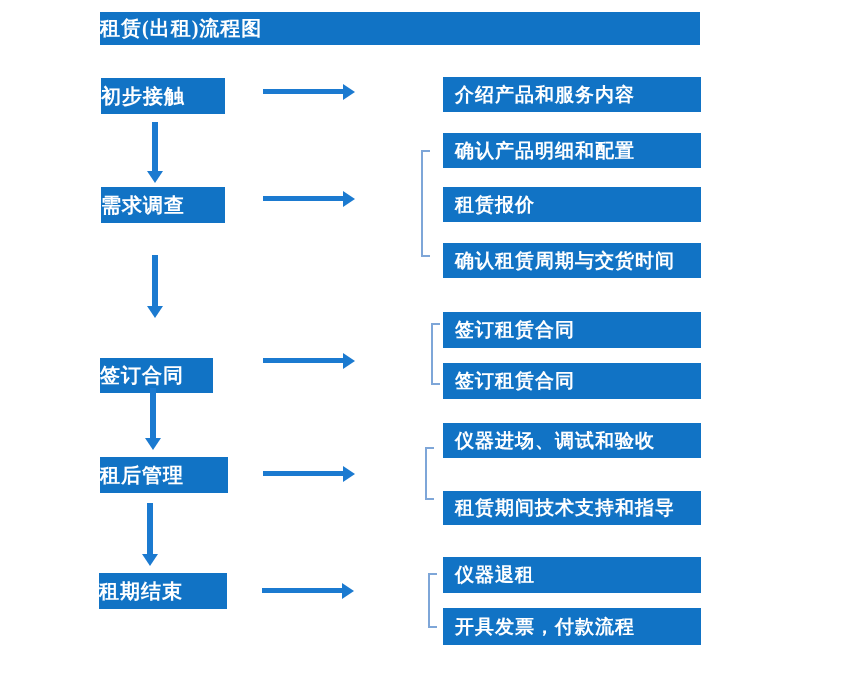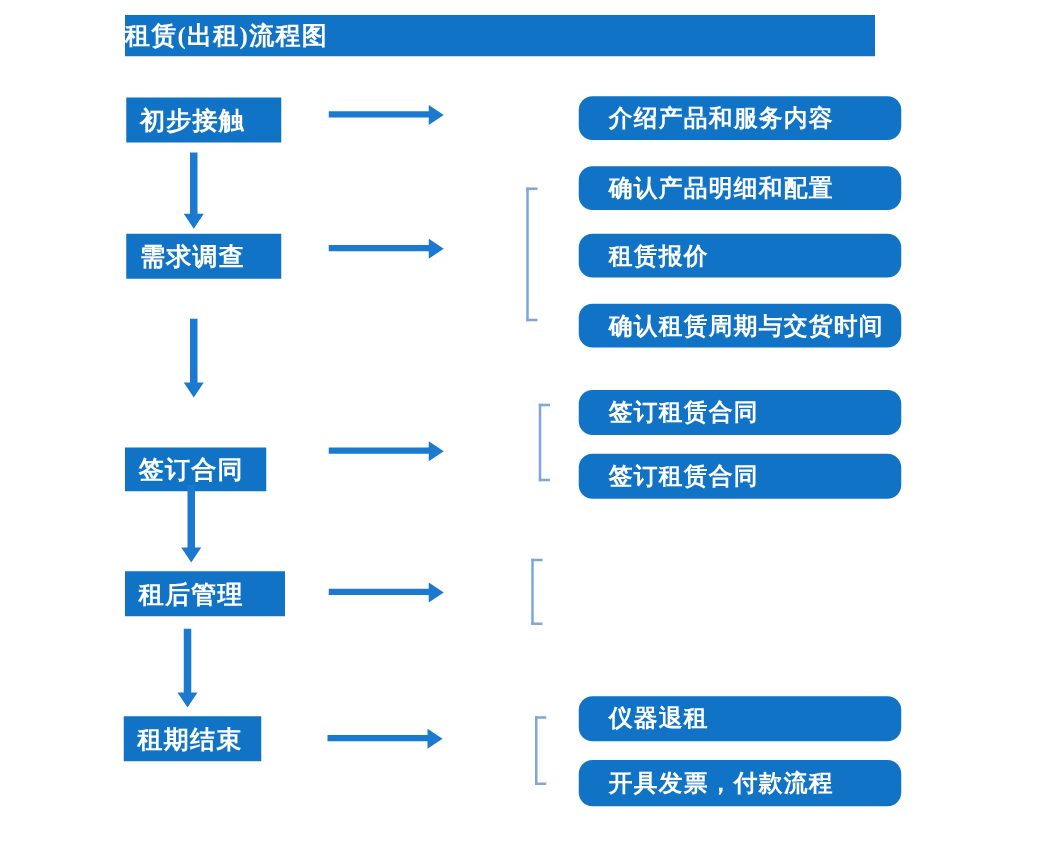--- a/index.html
+++ b/index.html
@@ -24,22 +24,22 @@
   }
   .stage, .detail {
     position: absolute;
     background: var(--box-blue, #1173c5);
     color: var(--text-white, #fff);
     font-weight: bold;
     display: flex; align-items: center;
     letter-spacing: 1px;
     box-sizing: border-box;
   }
-  .stage { font-size: 20px; padding-left: 11px; }
-  .detail { left: 463px; width: 258px; font-size: 19px; padding-left: 24px; border-radius: 11px; }
+  .stage { font-size: 20px; }
+  .detail { left: 443px; width: 258px; font-size: 19px; padding-left: 12px; }
 
   
   .h-arrow { position: absolute; width: 92px; height: 16px; }
   .h-arrow .shaft {
     position: absolute; left: 0; right: 10px; top: 5px; height: 5px;
     background: var(--arrow-blue, #1b7ad0);
   }
   .h-arrow .head {
     position: absolute; right: 0; top: 0; width: 0; height: 0;
     border-left: 12px solid var(--arrow-blue, #1b7ad0);
@@ -72,28 +72,30 @@
 <div class="canvas">
 
   <div class="title-bar">
     <span>租赁(出租)流程图</span>
   </div>
 
   <div class="stage" style="left:101px;top:78px;width:124px;height:36px">初步接触</div>
   <div class="stage" style="left:101px;top:187px;width:124px;height:36px">需求调查</div>
   <div class="stage" style="left:100px;top:358px;width:113px;height:35px">签订合同</div>
   <div class="stage" style="left:100px;top:457px;width:128px;height:36px">租后管理</div>
-  <div class="stage" style="left:99px;top:573px;width:110px;height:36px">租期结束</div>
+  <div class="stage" style="left:99px;top:573px;width:128px;height:36px">租期结束</div>
 
   <div class="detail" style="top:77px;height:35px">介绍产品和服务内容</div>
   <div class="detail" style="top:133px;height:35px">确认产品明细和配置</div>
   <div class="detail" style="top:187px;height:35px">租赁报价</div>
   <div class="detail" style="top:243px;height:35px">确认租赁周期与交货时间</div>
   <div class="detail" style="top:312px;height:36px">签订租赁合同</div>
   <div class="detail" style="top:363px;height:36px">签订租赁合同</div>
+  <div class="detail" style="top:423px;height:35px">仪器进场、调试和验收</div>
+  <div class="detail" style="top:491px;height:34px">租赁期间技术支持和指导</div>
   <div class="detail" style="top:557px;height:36px">仪器退租</div>
   <div class="detail" style="top:608px;height:37px">开具发票，付款流程</div>
 
   <div class="h-arrow" style="left:263px;top:84px">
     <div class="shaft"></div>
     <div class="head"></div>
   </div>
   <div class="h-arrow" style="left:263px;top:191px">
     <div class="shaft"></div>
     <div class="head"></div>

